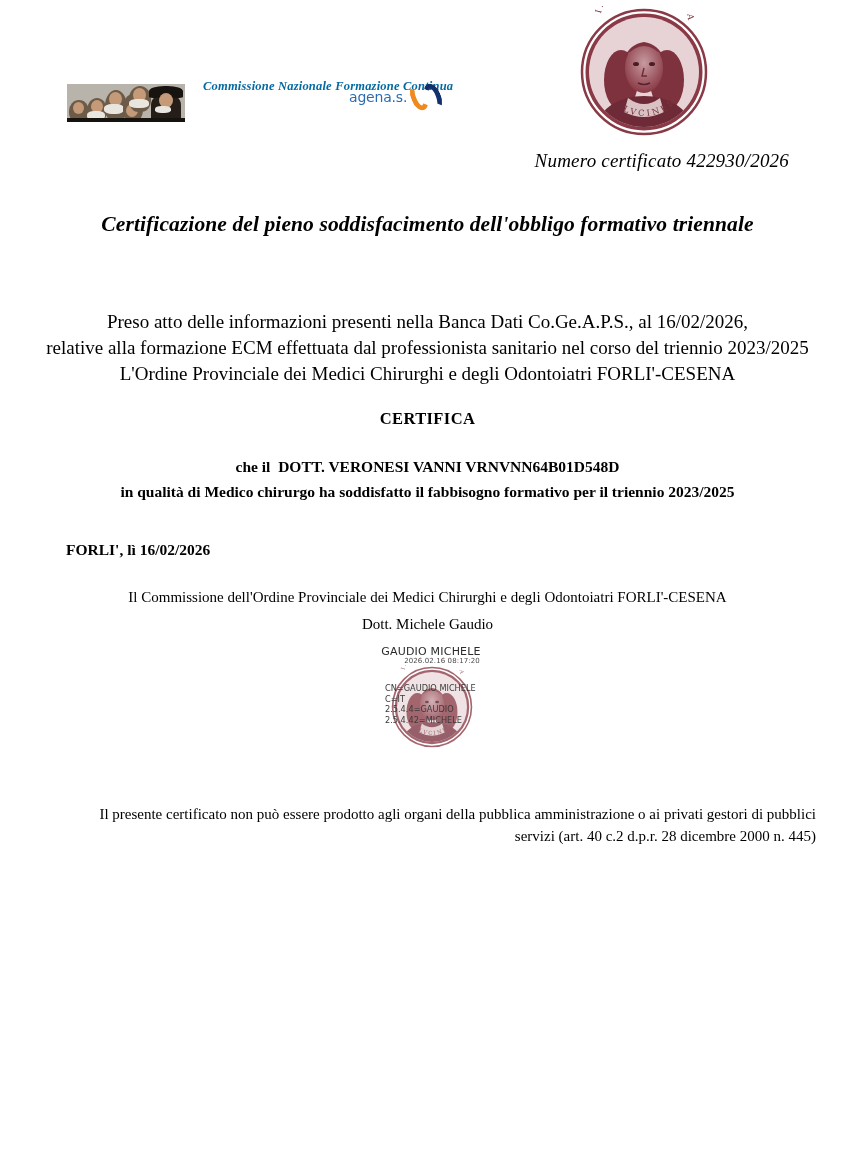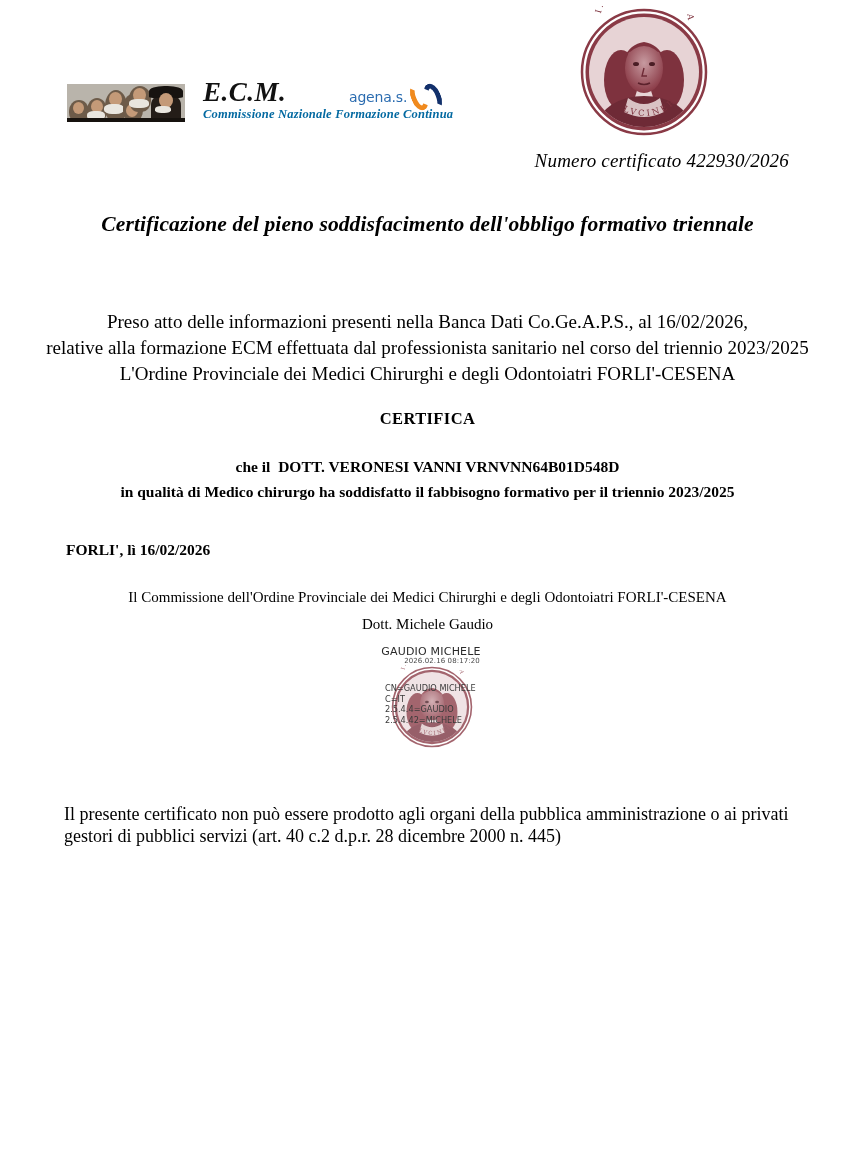--- a/index.html
+++ b/index.html
@@ -274,23 +274,23 @@
     color: #3a3a3a;
     white-space: nowrap;
   }
 
   
   .footer {
     position: absolute;
     top: 803px;
     left: 64px;
     width: 752px;
-    font-size: 18px;
+    font-size: 15px;
     line-height: 22px;
-    text-align: left;
+    text-align: right;
   }
 </style>
 </head>
 <body>
 
 <div class="header">
 
   <div class="ecm-block">
     <div class="ecm-painting">
       <div class="fig" style="left:2px;  top:16px; width:20px; height:22px;"></div>
@@ -305,21 +305,20 @@
       <div class="face" style="left:59px; top:20px; width:12px; height:13px;"></div>
       <div class="fig" style="left:62px; top:2px;  width:22px; height:26px;"></div>
       <div class="face" style="left:66px; top:4px;  width:13px; height:14px;"></div>
       <div class="collar" style="left:62px;top:15px; width:20px; height:9px;"></div>
       <div class="robe" style="left:84px; top:10px; width:30px; height:28px;"></div>
       <div class="hat" style="left:82px; top:2px;  width:34px; height:12px;"></div>
       <div class="face" style="left:92px; top:9px;  width:14px; height:15px;"></div>
       <div class="collar" style="left:88px;top:22px; width:16px; height:7px;"></div>
     </div>
     <div class="ecm-text">
-      <div class="ecm-title">E.C.M.</div>
       <div class="ecm-sub">Commissione Nazionale Formazione Continua</div>
     </div>
   </div>
 
   <div class="agenas">
     <span class="agenas-word">agena.s.</span>
     <span class="agenas-mark">
       <span class="arc-orange"></span>
       <span class="arc-blue"></span>
     </span>

